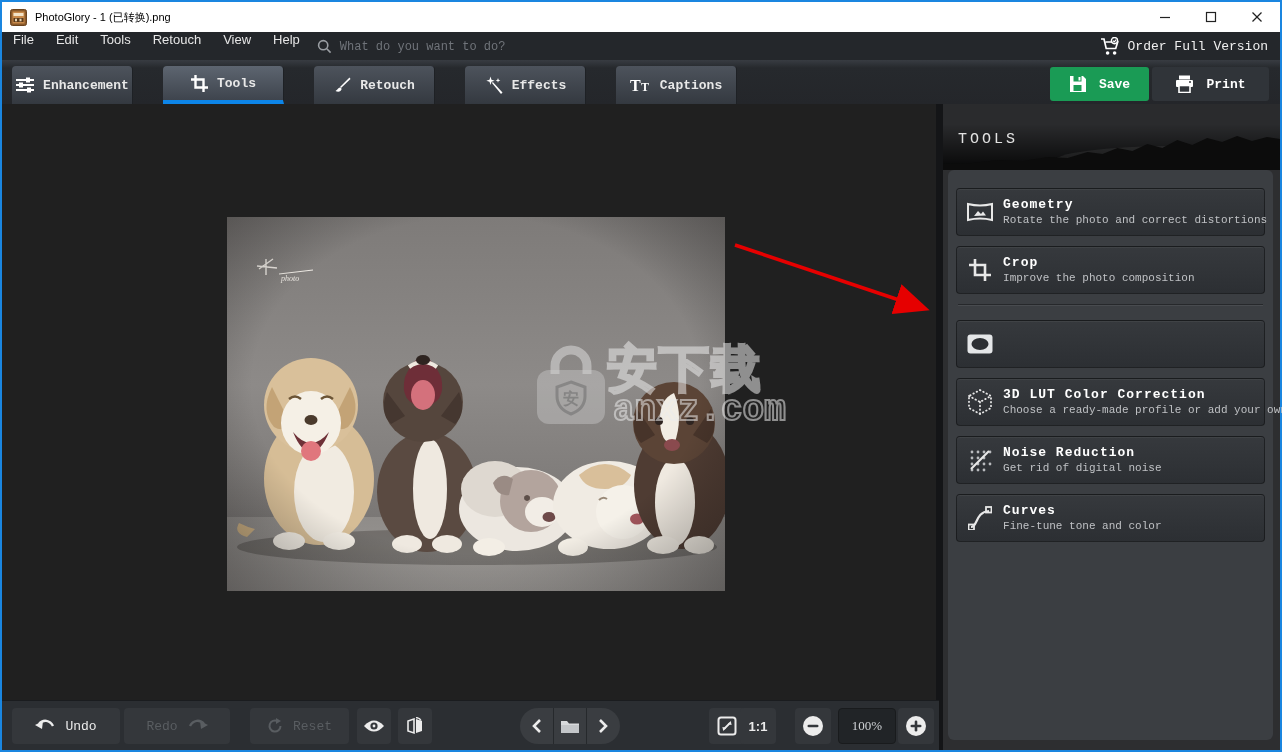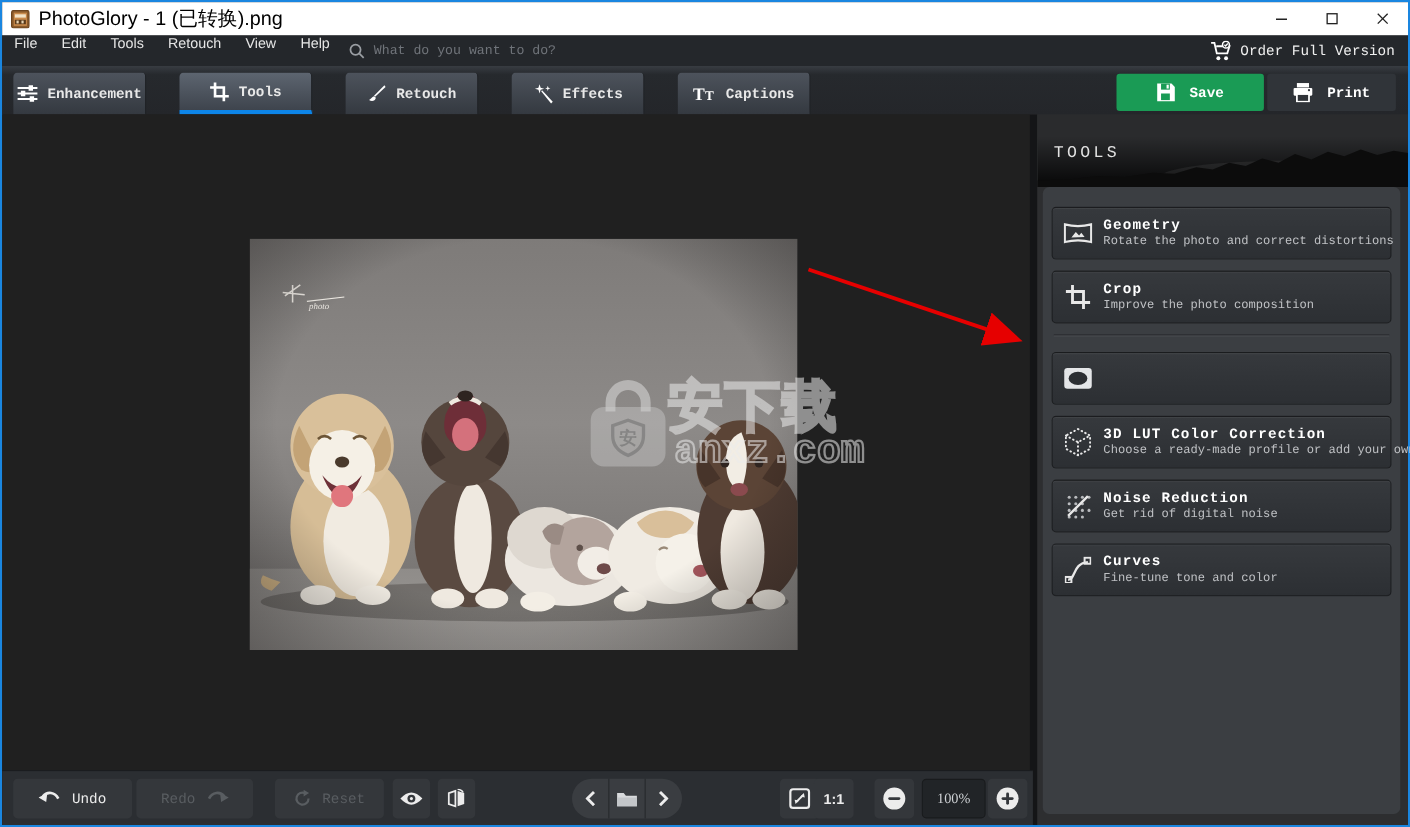--- a/index.html
+++ b/index.html
@@ -4,47 +4,47 @@
 <style>
   * { margin:0; padding:0; box-sizing:border-box; }
   html,body { width:1282px; height:752px; overflow:hidden; background:#fff;
               font-family:"Liberation Mono", monospace; }
   .window { width:1282px; height:752px; border:2px solid #1a86e0; background:#222;
             position:relative; display:flex; flex-direction:column; }
 
   
   .titlebar { height:30px; background:#fff; display:flex; align-items:center; position:relative; }
   .app-icon { width:17px; height:17px; margin:0 8px 0 8px; flex:0 0 auto; }
-  .title-text { font-family:"Liberation Sans", sans-serif; font-size:18px; color:#000; }
+  .title-text { font-family:"Liberation Sans", sans-serif; font-size:11px; color:#000; }
   .win-controls { position:absolute; right:0; top:0; height:30px; display:flex; }
   .win-btn { width:46px; height:30px; display:flex; align-items:center; justify-content:center; }
   .win-btn svg { stroke:#222; stroke-width:1.2; fill:none; }
 
   
   .menubar { height:28px; background:#24272b; display:flex; align-items:center;
              font-family:"Liberation Sans", sans-serif; font-size:13px; color:#e6e6e6; }
   .menu-item { padding:0 11px; height:40px; line-height:28px; cursor:default; }
-  .search-wrap { display:flex; align-items:center; margin-left:6px; }
+  .search-wrap { display:flex; align-items:flex-end; margin-left:6px; }
   .search-placeholder { color:#70747a; font-family:"Liberation Mono", monospace; font-size:12px; margin-left:8px; }
   .order-wrap { margin-left:auto; margin-right:12px; display:flex; align-items:center; gap:6px;
                 color:#f0f0f0; font-family:"Liberation Mono", monospace; font-size:13px; }
 
   
   .tabbar { height:44px; background:linear-gradient(#383c42,#26292d 18%,#24262a); display:flex;
             padding:6px 0 0 10px; position:relative;gap:30px; }
   .tab { width:121px; height:38px; display:flex; align-items:center; justify-content:center; gap:8px;
          background:linear-gradient(#4d535c,#343940); border-right:1px solid #1e2125;
          border-radius:4px 4px 0 0; color:#e8e8e8; font-size:13px; font-weight:bold; }
   .tab:first-child { border-radius:4px 4px 0 0; }
   .tab.active { background:linear-gradient(#5d6570,#3e444d); border-bottom:4px solid #0d85e8; }
   .tab svg { flex:0 0 auto; }
   .action-btn { position:absolute; top:7px; height:34px; border:none; border-radius:3px;
                 display:flex; align-items:center; justify-content:center; gap:12px;
                 font-family:"Liberation Mono", monospace; font-size:13px; font-weight:bold; color:#fff; cursor:pointer; }
-  .save-btn { right:131px; width:134px; background:#1a9b55; }
+  .save-btn { right:131px; width:99px; background:#1a9b55; }
   .print-btn { right:11px; width:117px; background:#303439; }
 
   
   .main { flex:1; display:flex; min-height:0; }
   .canvas { width:937px; position:relative; background:#202020; }
   .v-divider { width:7px; background:#141517; }
   .panel { width:338px; background:#2d2e30; position:relative; }
 
   
   .photo { position:absolute; left:225px; top:113px; width:498px; height:374px; }

